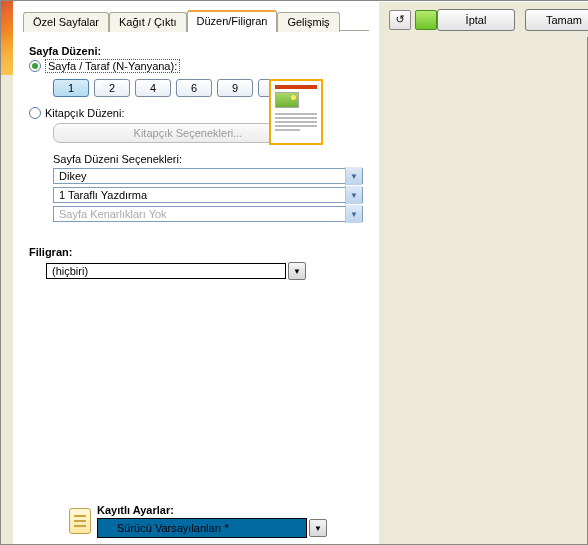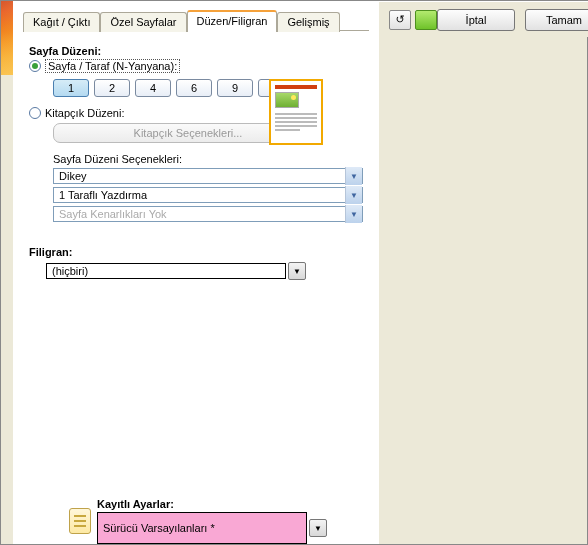--- a/index.html
+++ b/index.html
@@ -83,21 +83,21 @@
   }
   .saved-icon {
     width: 22px; height: 26px; border: 1px solid #bfa24a; border-radius: 3px; background: linear-gradient(#fff7da,#fde9a4);
     display: flex; flex-direction: column; justify-content: center; gap: 3px; padding: 4px 4px;
   }
   .saved-icon .l { height: 2px; background: #c8a83e; }
   .saved-block { display: flex; flex-direction: column; }
   .saved-title { font-weight: bold; margin-bottom: 2px; }
   .saved-row { display: flex; align-items: center; gap: 2px; }
   .saved-combo {
-    width: 210px; height: 32px; border: 1px solid #000; background: #f9a8d4; padding: 0 0 0 5px;
+    width: 210px; height: 20px; border: 1px solid #000; background: #0369a1; padding: 0 0 0 19px;
     display: flex; align-items: center; justify-content: space-between;
   }
   .square-btn { width: 18px; height: 18px; border: 1px solid #777; border-radius: 2px; background: linear-gradient(#f4f4f4,#d8d8d8); display:flex; align-items:center; justify-content:center; font-size:8px;}
   .bottom-bar { height: 36px; background: #ece9d8; border-top: 1px solid #fff; display: flex; align-items: center; padding: 0 10px; }
   .left-ctrls { display: flex; gap: 4px; }
   .icon-btn { width: 22px; height: 20px; border: 1px solid #888; border-radius: 2px; background: linear-gradient(#fdfdfd,#e2e2e2); display:flex; align-items:center; justify-content:center; }
   .icon-btn.green { background: linear-gradient(#b3ea6f,#6fc22a); border-color: #4d8f1e; }
   .right-ctrls { margin-left: auto; display: flex; gap: 10px; }
   .btn {
     min-width: 78px; height: 22px; border: 1px solid #777; border-radius: 3px; background: linear-gradient(#fdfdfd,#e2e2e2);
@@ -112,22 +112,22 @@
 <div class="window">
   <div class="header">
     <div class="brand">
       <span class="brand-text">xerox</span>
       <span class="brand-ball"></span>
     </div>
   </div>
 
   <div class="body">
     <div class="tabs">
+      <div class="tab">Özel Sayfalar</div>
       <div class="tab">Kağıt / Çıktı</div>
-      <div class="tab">Özel Sayfalar</div>
       <div class="tab active">Düzen/Filigran</div>
       <div class="tab">Gelişmiş</div>
     </div>
 
     <div class="content">
       <div class="section-title">Sayfa Düzeni:</div>
 
       <div class="radio-row">
         <span class="radio selected"></span>
         <span class="dotted-box">Sayfa / Taraf (N-Yanyana):</span>

